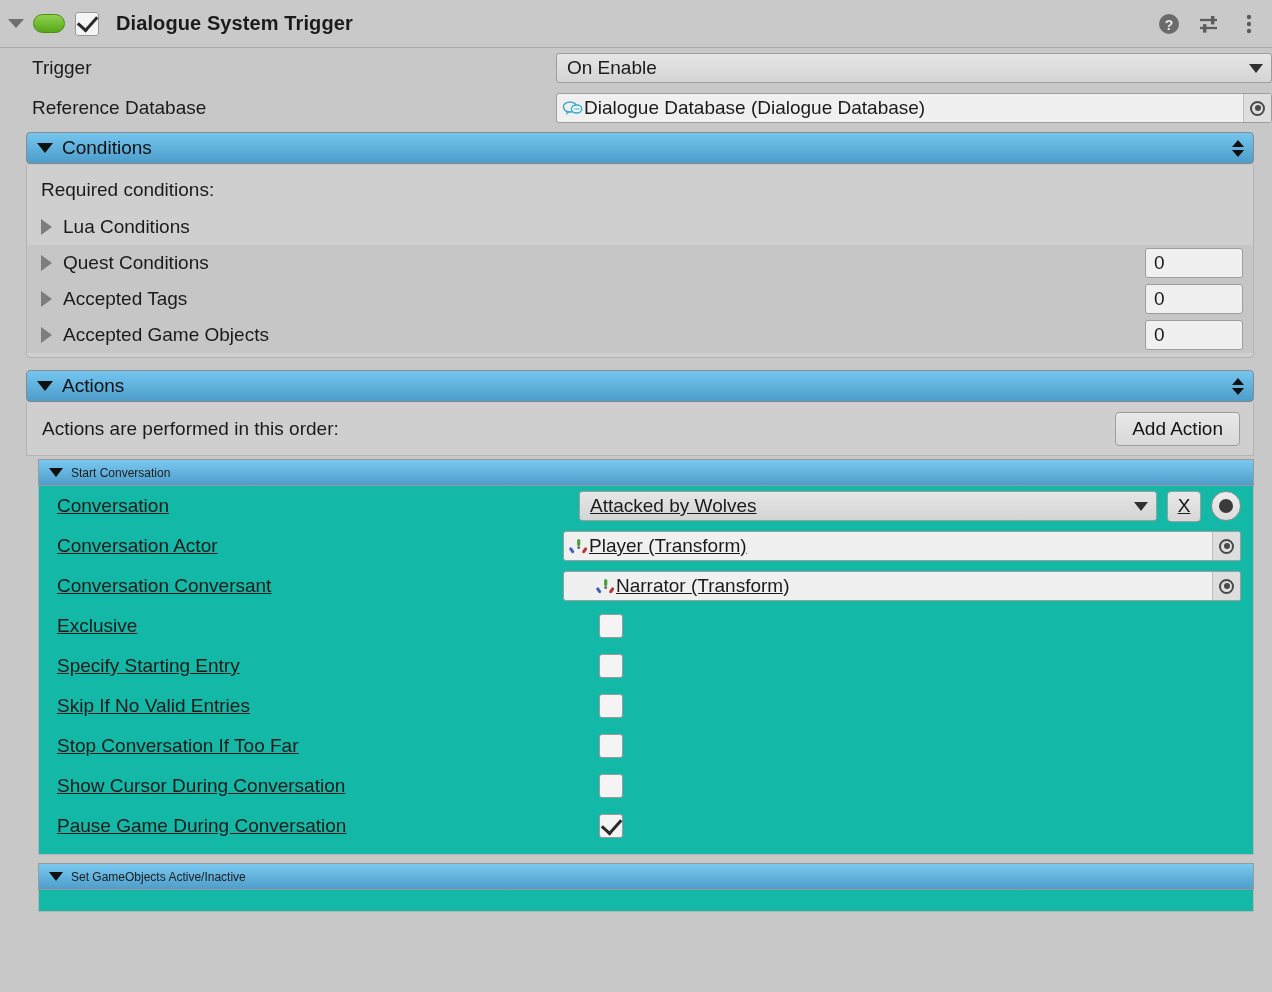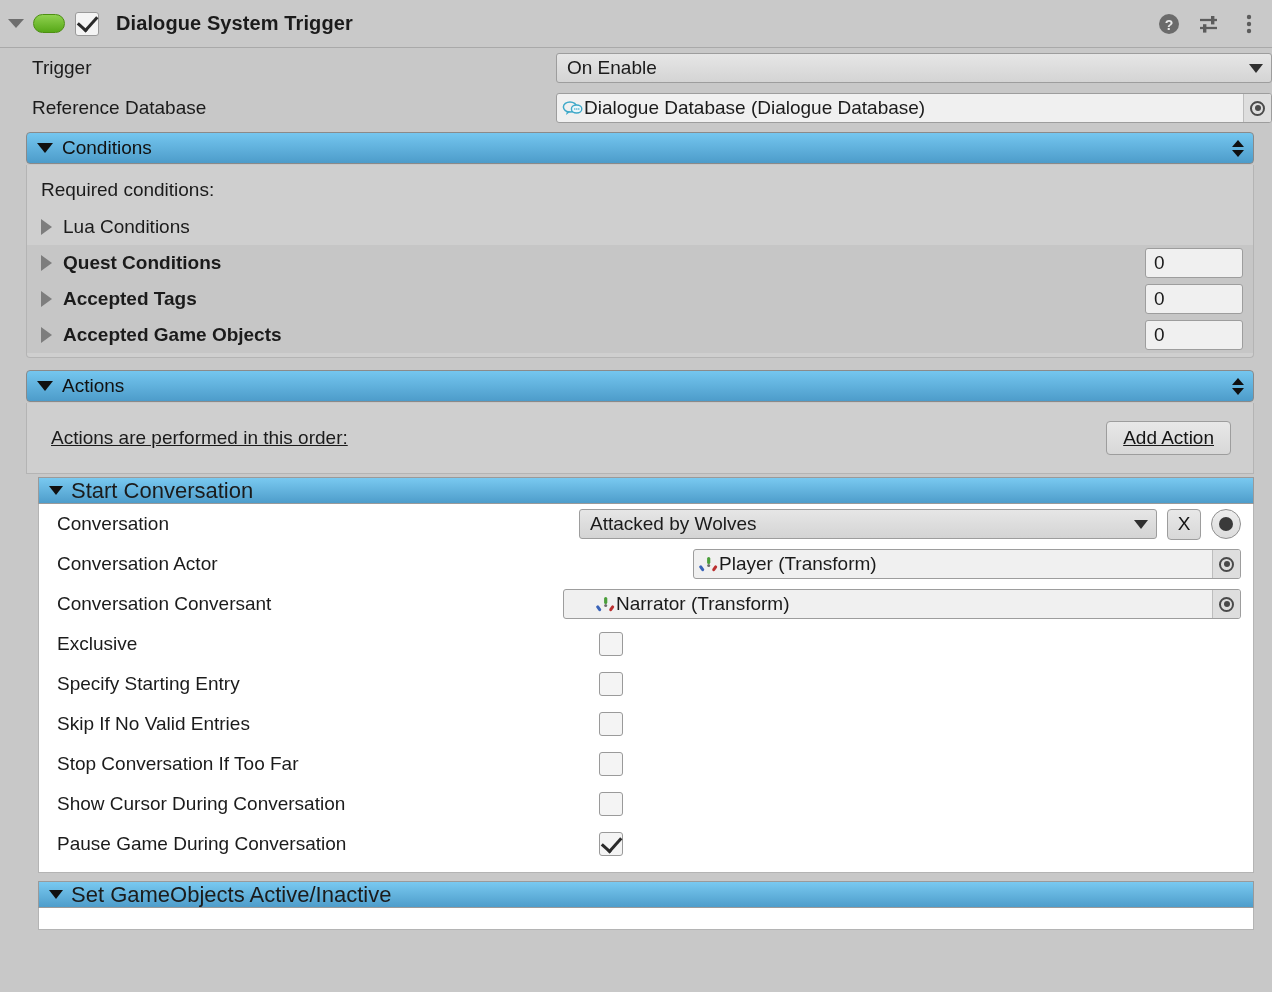--- a/index.html
+++ b/index.html
@@ -153,52 +153,51 @@
     display:flex;align-items:center;
     padding-left:10px;
   }
   .sub-hdr .tri{
     width:0;height:0;
     border-left:7px solid transparent;
     border-right:7px solid transparent;
     border-top:9px solid #101010;
     margin-right:8px;
   }
-  .sub-hdr .ttl{ font-size:22px; }
+  .sub-hdr .ttl{ font-size:12px; }
 
   
   .panel{
     margin:1px 18px 0 26px;
     background:#cfcfcf;
     border:1px solid #b4b4b4;
     border-top:none;
     border-radius:0 0 4px 4px;
     padding:6px 0 4px 0;
   }
   .panel-flat{
     margin:1px 18px 0 26px;
     background:#cfcfcf;
     border:1px solid #b4b4b4;
     border-top:none;
-    padding:10px;
-    text-decoration:underline;
+    padding:1px;
   }
   .stripe{ background:#c6c6c6; }
 
   .cond-row{
     height:36px;display:flex;align-items:center;padding-left:14px;
   }
   .cond-row .ar{
     width:0;height:0;
     border-top:8px solid transparent;
     border-bottom:8px solid transparent;
     border-left:11px solid #7d7d7d;
     margin-right:11px;
   }
-  .cond-row .bold{ font-weight:bold; }
+  .cond-row .bold{ font-weight:normal; }
   .cond-row .nf{ margin-left:auto; margin-right:10px; }
 
   .btn{
     background:linear-gradient(#e8e8e8,#d8d8d8);
     border:1px solid #9d9d9d;
     border-radius:4px;
     height:34px;
     padding:0 16px;
     display:inline-flex;align-items:center;
     font-size:19px;color:#141414;
@@ -213,23 +212,24 @@
     width:30px;height:30px;border-radius:50%;
     background:linear-gradient(#ededed,#dcdcdc);
     border:1px solid #8f8f8f;
     display:flex;align-items:center;justify-content:center;
   }
   .target-btn .dot{ width:14px;height:14px;border-radius:50%;background:#3a3a3a; }
 
   
   .act-body{
     margin:0 18px 0 38px;
-    background:#ffffff;
+    background:#14b8a6;
     border:1px solid #b4b4b4;
     border-top:none;
+    text-decoration:underline;
   }
   .act-row{
     height:40px;display:flex;align-items:center;padding-left:18px;
   }
   .act-row .lbl{ }
   .act-row .ctl{ margin-left:auto; display:flex; align-items:center; }
 
   
   .gizmo{ width:19px;height:17px;margin-right:1px;flex:0 0 19px; }
   
@@ -372,21 +372,21 @@
       <span class="target-btn">
           <span class="dot"></span>
         </span>
       <span style="width:12px;"></span>
     </div>
   </div>
 
   <div class="act-row" style="position: relative;">
     <span class="lbl">Conversation Actor</span>
     <div class="ctl">
-      <div class="objfield" style="width:548px;">
+      <div class="objfield" style="width:678px;">
         <span class="gizmo">
           <svg viewBox="0 0 19 17" aria-hidden="true">
             <rect x="8.1" y="1" width="3.2" height="7" rx="1.6" fill="#4a9e3a"></rect>
             <rect x="1.2" y="9.1" width="3.0" height="6.4" rx="1.5" fill="#3a63b8" transform="rotate(-35 2.7 12.3)"></rect>
             <rect x="14.2" y="9.1" width="3.0" height="6.4" rx="1.5" fill="#bb3030" transform="rotate(35 15.7 12.3)"></rect>
             <circle cx="9.7" cy="9.6" r="1.5" fill="#6d6d6d"></circle>
           </svg>
         </span>
         <span class="txt">Player (Transform)</span>
         <span class="picker">

